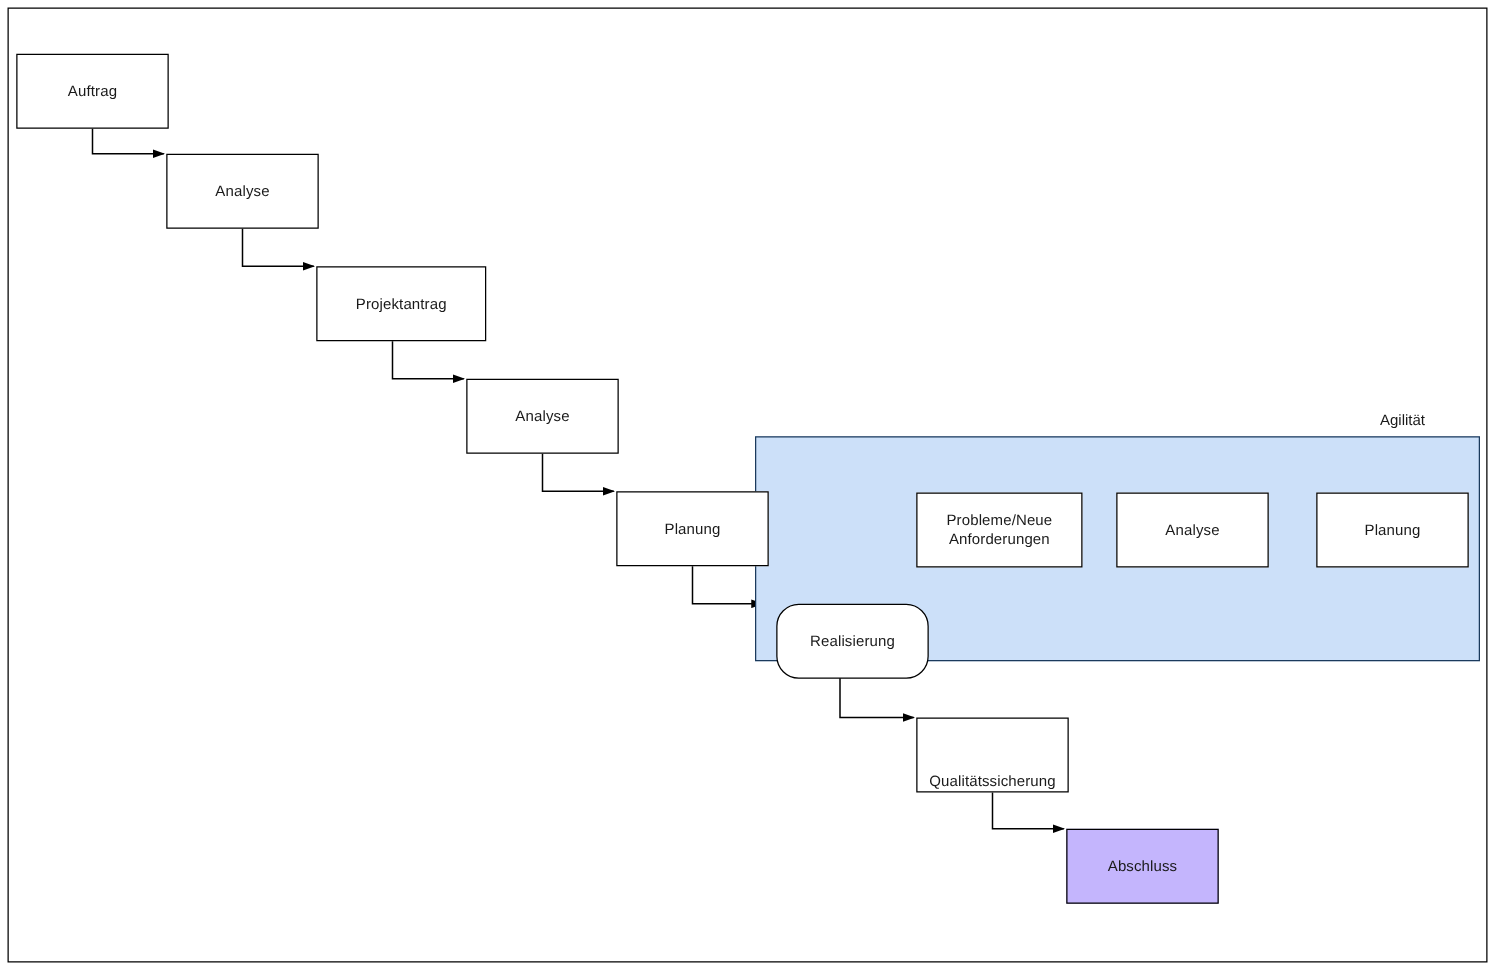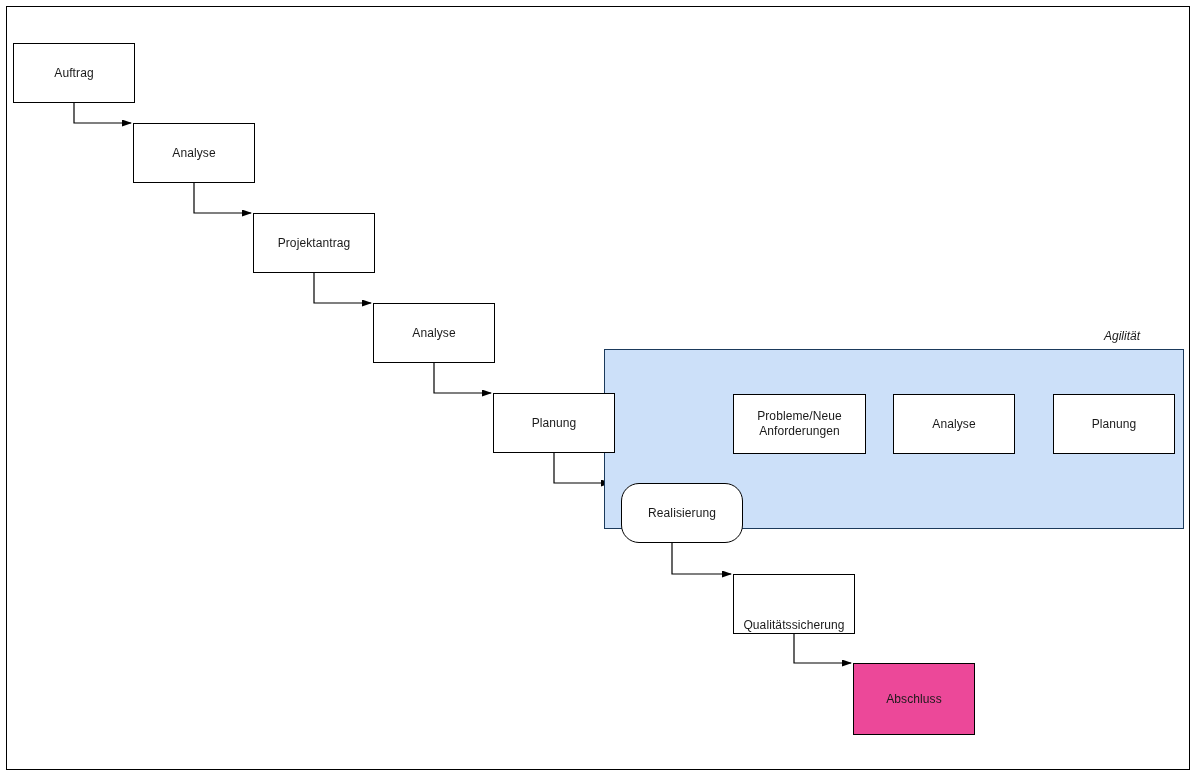--- a/index.html
+++ b/index.html
@@ -49,21 +49,21 @@
   }
 </style>
 </head>
 <body>
 
 <div id="canvas">
 
   <div class="page-frame" style="left: 6px; top: 6px; width: 1184px; height: 764px; border-color: rgb(0, 0, 0);"></div>
 
   <div class="agility-region" style="left: 604px; top: 349px; width: 580px; height: 180px; background: rgb(204, 224, 249); border-color: rgb(27, 58, 92);"></div>
-  <div class="region-label" style="left: 1140px; top: 329px; transform: translateX(-100%); font-style: italic;">Agilität</div>
+  <div class="region-label" style="left: 1140px; top: 329px; transform: translateX(-100%);">Agilität</div>
 
   <svg id="svg-layer" viewBox="0 0 1198 779" xmlns="http://www.w3.org/2000/svg">
     <defs>
       <marker id="arrowhead" markerWidth="10" markerHeight="7" refX="9" refY="3.5" orient="auto" markerUnits="userSpaceOnUse">
         <polygon points="0 0, 10 3.5, 0 7" fill="#000000"></polygon>
       </marker>
     </defs>
     <g id="edge-group" fill="none" stroke="#000000" stroke-width="1.2">
         <polyline points="74,73 74,123 131,123" fill="none" stroke="#000000" stroke-width="1.2" marker-end="url(#arrowhead)"></polyline>
         <polyline points="194,153 194,213 251,213" fill="none" stroke="#000000" stroke-width="1.2" marker-end="url(#arrowhead)"></polyline>
@@ -79,21 +79,21 @@
       </g>
   </svg>
 
   <div id="node-group">
       <div class="node" style="left: 13px; top: 13px; width: 122px; height: 60px; background: rgb(255, 255, 255);">
         <span>Auftrag</span>
       </div>
       <div class="node" style="left: 133px; top: 93px; width: 122px; height: 60px; background: rgb(255, 255, 255);">
         <span>Analyse</span>
       </div>
-      <div class="node" style="left: 253px; top: 183px; width: 122px; height: 60px; background: rgb(255, 255, 255);">
+      <div class="node" style="left: 253px; top: 183px; width: 136px; height: 60px; background: rgb(255, 255, 255);">
         <span>Projektantrag</span>
       </div>
       <div class="node" style="left: 373px; top: 273px; width: 122px; height: 60px; background: rgb(255, 255, 255);">
         <span>Analyse</span>
       </div>
       <div class="node" style="left: 493px; top: 363px; width: 122px; height: 60px; background: rgb(255, 255, 255);">
         <span>Planung</span>
       </div>
       <div class="node" style="left: 733px; top: 364px; width: 133px; height: 60px; background: rgb(255, 255, 255);">
         <span>Probleme/Neue Anforderungen</span>
@@ -103,18 +103,18 @@
       </div>
       <div class="node" style="left: 1053px; top: 364px; width: 122px; height: 60px; background: rgb(255, 255, 255);">
         <span>Planung</span>
       </div>
       <div class="node" style="left: 621px; top: 453px; width: 122px; height: 60px; background: rgb(255, 255, 255); border-radius: 18px;">
         <span>Realisierung</span>
       </div>
       <div class="node" style="left: 733px; top: 544px; width: 122px; height: 60px; background: rgb(255, 255, 255); align-items: flex-end;">
         <span>Qualitätssicherung</span>
       </div>
-      <div class="node" style="left: 853px; top: 633px; width: 122px; height: 72px; background: #ec4899;">
+      <div class="node" style="left: 853px; top: 633px; width: 122px; height: 60px; background: #c4b5fd;">
         <span>Abschluss</span>
       </div>
     </div>
 
 </div>
 
 </body></html>

